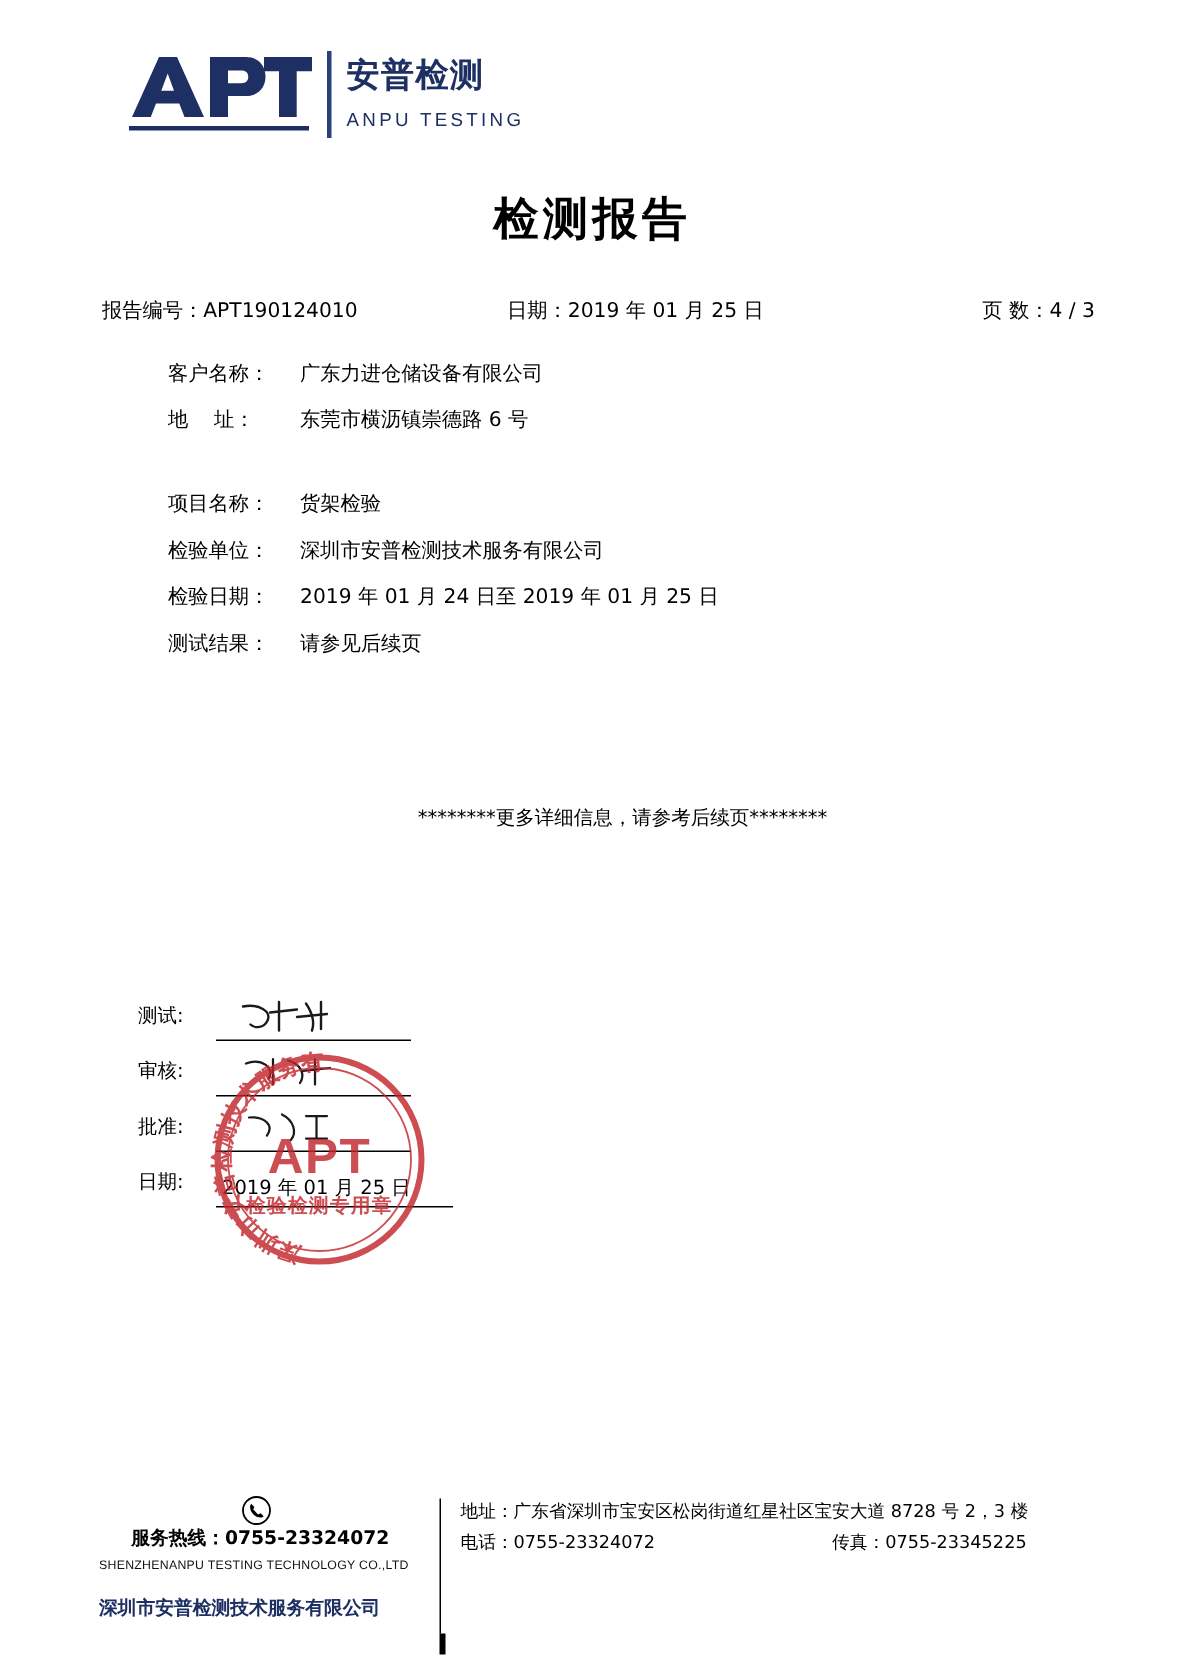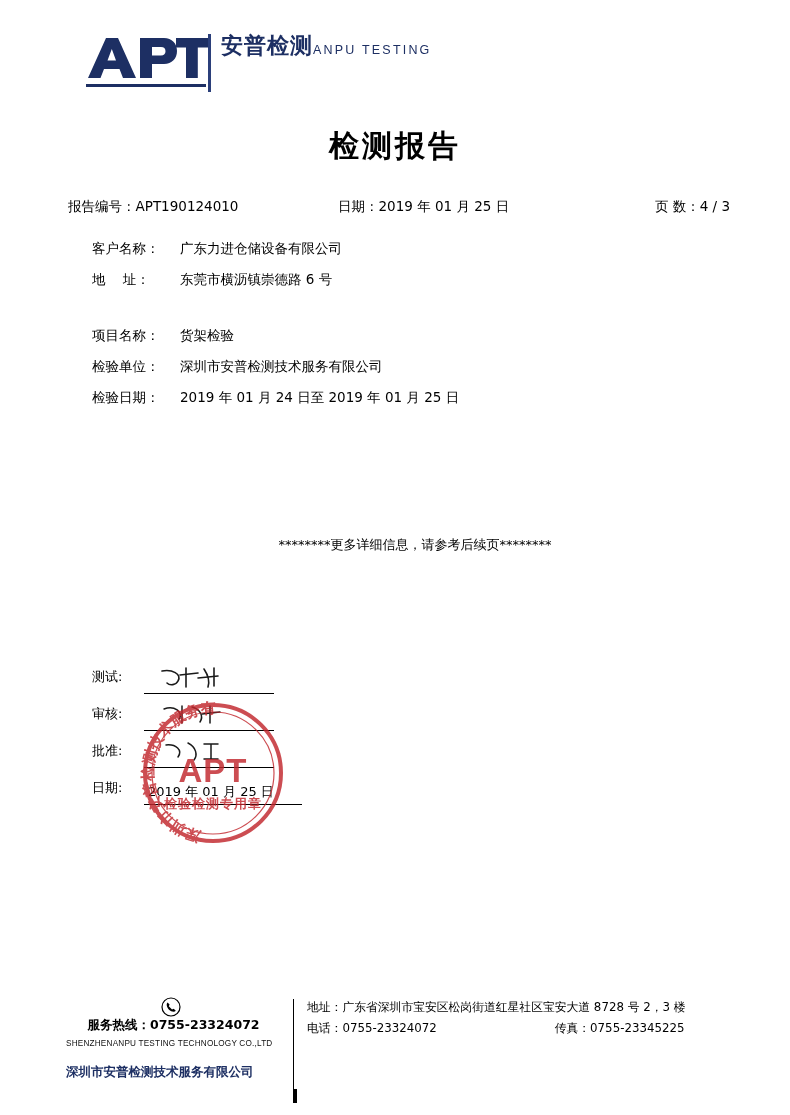--- a/index.html
+++ b/index.html
@@ -26,23 +26,25 @@
     position: absolute;
     left: 84px;
     top: 34px;
     display: flex;
     align-items: flex-start;
   }
   .apt-logo {
     display: block;
   }
   .brand-cn-block {
+    margin-left: 10px;
     padding-left: 10px;
     border-left: 3px solid #2b3f7a;
     display: flex;
+    flex-direction: column;
     justify-content: center;
     height: 58px;
   }
   .brand-cn {
     font-family: "DejaVu Sans", sans-serif;
     font-size: 22px;
     font-weight: bold;
     color: #1d2f63;
     letter-spacing: 1px;
     line-height: 1.1;
@@ -105,20 +107,21 @@
     position: absolute;
     left: 92px;
     top: 327px;
     font-size: 13.5px;
     font-family: "DejaVu Sans", sans-serif;
   }
   .frow {
     display: flex;
     align-items: baseline;
     margin-bottom: 13px;
+    margin-left: 20px;
   }
   .flabel {
     width: 88px;
     flex: 0 0 88px;
     white-space: pre;
   }
   .fvalue {
     white-space: nowrap;
   }
 
@@ -318,20 +321,24 @@
       <div class="flabel">项目名称：</div>
       <div class="fvalue">货架检验</div>
     </div>
     <div class="frow">
       <div class="flabel">检验单位：</div>
       <div class="fvalue">深圳市安普检测技术服务有限公司</div>
     </div>
     <div class="frow">
       <div class="flabel">检验日期：</div>
       <div class="fvalue">2019 年 01 月 24 日至 2019 年 01 月 25 日</div>
+    </div>
+    <div class="frow">
+      <div class="flabel">测试结果：</div>
+      <div class="fvalue">请参见后续页</div>
     </div>
   </div>
 
   <div class="center-note">********更多详细信息，请参考后续页********</div>
 
   <div class="sign-area">
     <div class="sign-row">
       <div class="sign-label">测试:</div>
       <div class="sign-line">
         <svg class="scribble" viewBox="0 0 118 26">

